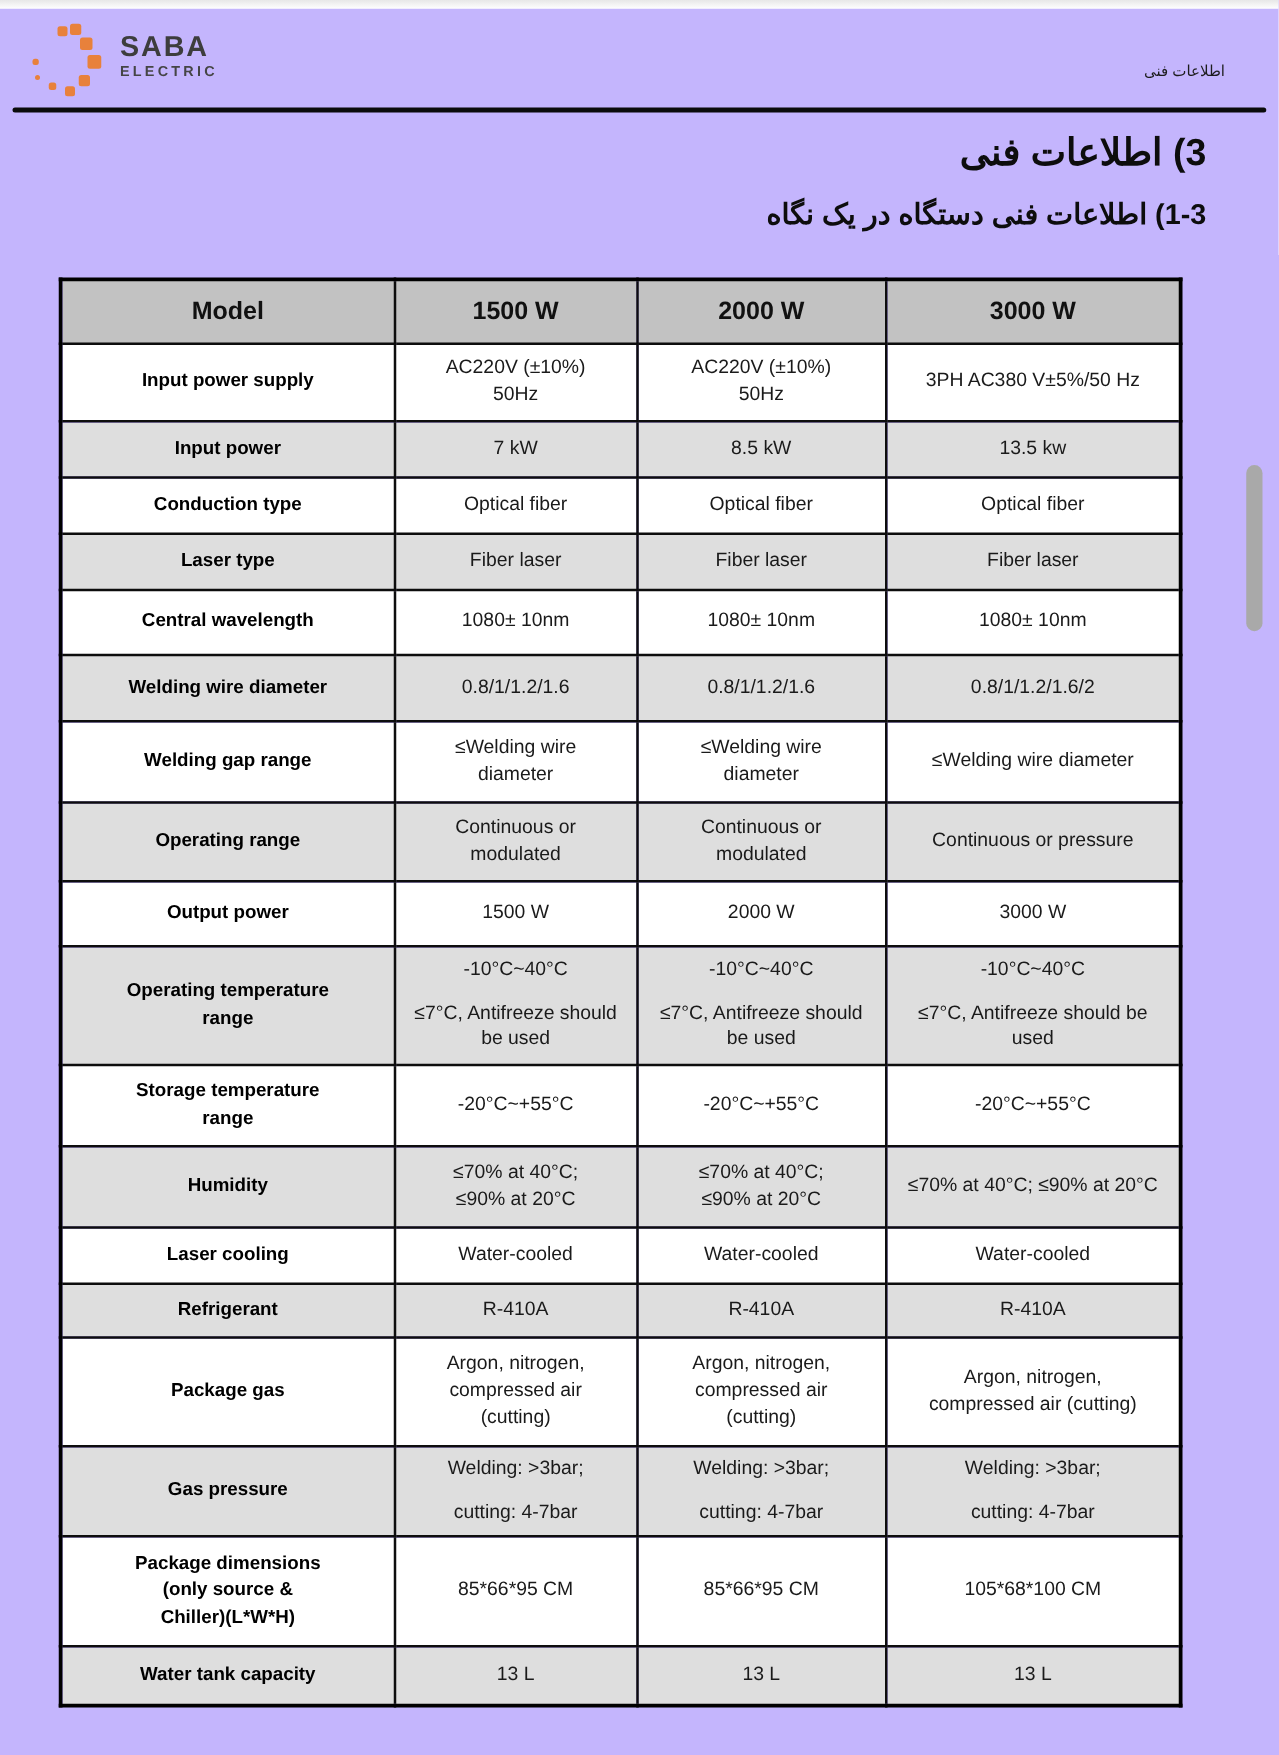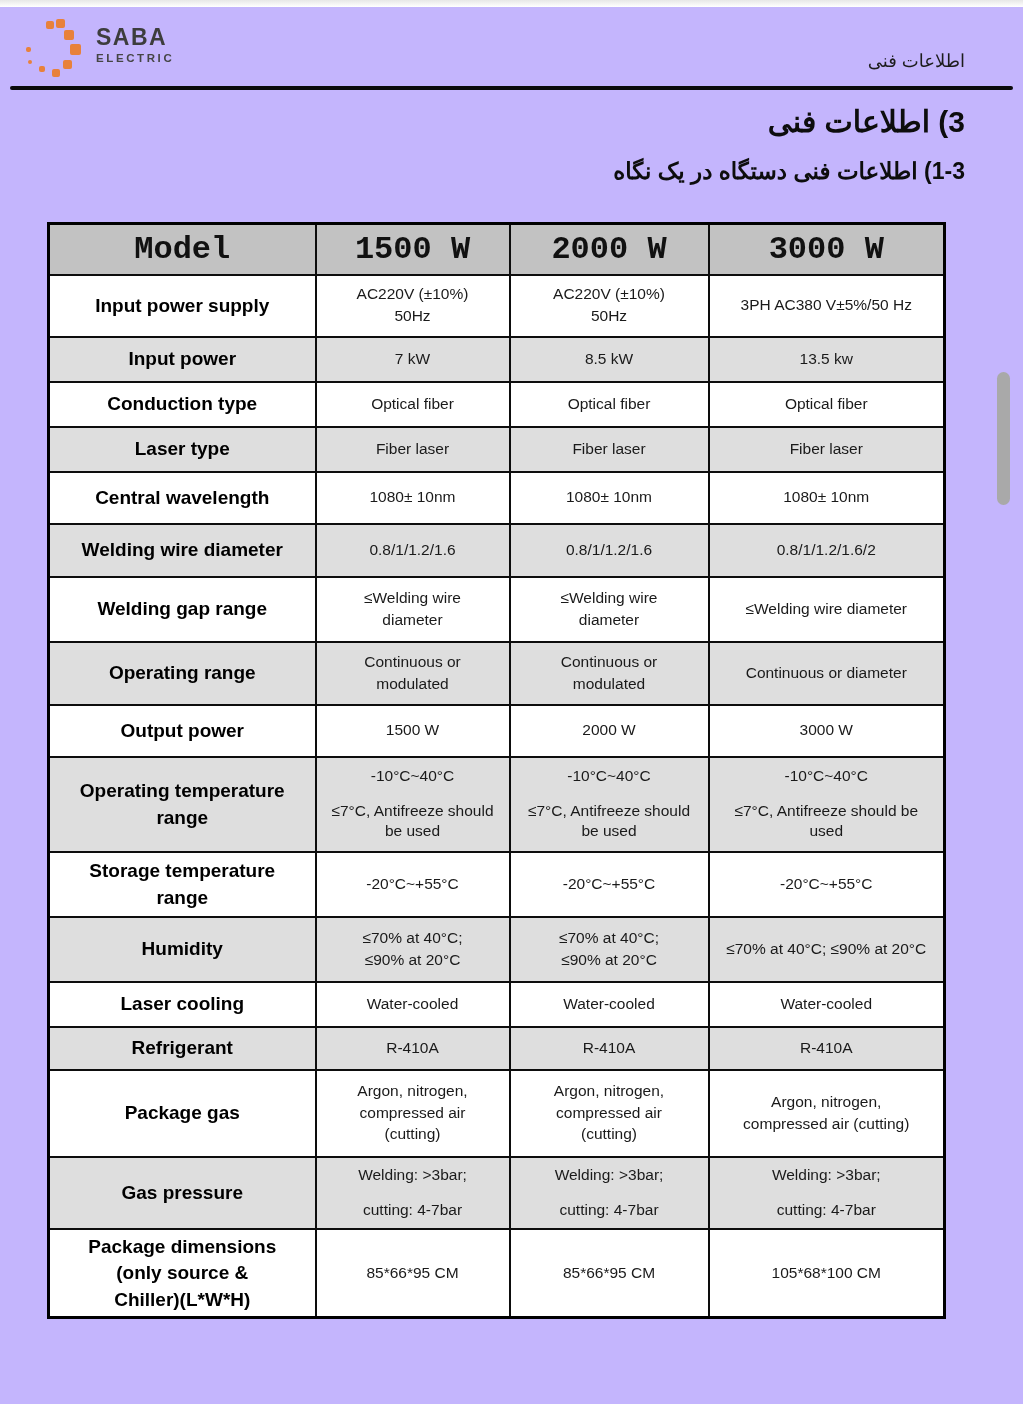--- a/index.html
+++ b/index.html
@@ -35,22 +35,22 @@
     font-size:23px; font-weight:bold; color:#3d3d3d;
     letter-spacing:1.5px; line-height:1;
   }
   .logo-secondary {
     font-size:11.5px; font-weight:bold; color:#454545;
     letter-spacing:2.6px; line-height:1; margin-top:4px;
   }
 
   
   .fa-top-label {
-    position:absolute; top:50px; right:58px;
-    direction:rtl; font-size:18px; color:#1c1c1c;
+    position:absolute; top:50px; right:43px;
+    direction:rtl; font-size:12px; color:#1c1c1c;
   }
   .rule {
     position:absolute; top:86px; left:10px; right:10px; height:4px;
     background:#0b0b0b; border-radius:2px;
   }
 
   
   .h1-fa {
     position:absolute; top:104px; right:58px;
     direction:rtl; font-size:30px; font-weight:bold; color:#0d0d0d;
@@ -67,26 +67,26 @@
     border:3px solid #000;
   }
   table.spec th, table.spec td {
     border:2px solid #0d0d0d;
     text-align:center; vertical-align:middle;
     padding:4px 8px;
     overflow:hidden;
   }
   tr.head th {
     background:#c2c2c2;
-    font-family:Liberation Mono, monospace;
-    font-weight:bold; font-size:32px; color:#111;
+    font-family:Liberation Sans, sans-serif;
+    font-weight:bold; font-size:20px; color:#111;
     height:51px;
   }
   td.label {
-    font-weight:bold; font-size:19px; color:#000;
+    font-weight:bold; font-size:15px; color:#000;
     line-height:1.35;
   }
   td.val { font-size:15.5px; color:#1a1a1a; line-height:1.35; }
   tr.grey td { background:#dedede; }
   tr.white td { background:#ffffff; }
   .ln + .ln { margin-top:1px; }
   td.gap .ln + .ln { margin-top:14px; }
 
   
   .scroll-thumb {
@@ -248,21 +248,21 @@
           </td>
           <td class="val">
             <div class="ln">Continuous or</div>
             <div class="ln">modulated</div>
           </td>
           <td class="val">
             <div class="ln">Continuous or</div>
             <div class="ln">modulated</div>
           </td>
           <td class="val">
-            <div class="ln">Continuous or diameter</div>
+            <div class="ln">Continuous or pressure</div>
           </td>
         </tr>
         <tr class="white" style="height: 52px;">
           <td class="label">
             <div class="ln">Output power</div>
           </td>
           <td class="val">
             <div class="ln">1500 W</div>
           </td>
           <td class="val">
@@ -394,17 +394,31 @@
           <td class="val">
             <div class="ln">85*66*95 CM</div>
           </td>
           <td class="val">
             <div class="ln">85*66*95 CM</div>
           </td>
           <td class="val">
             <div class="ln">105*68*100 CM</div>
           </td>
         </tr>
+        <tr class="grey" style="height: 48px;">
+          <td class="label">
+            <div class="ln">Water tank capacity</div>
+          </td>
+          <td class="val">
+            <div class="ln">13 L</div>
+          </td>
+          <td class="val">
+            <div class="ln">13 L</div>
+          </td>
+          <td class="val">
+            <div class="ln">13 L</div>
+          </td>
+        </tr>
       </tbody>
   </table>
 
   <div class="scroll-thumb"></div>
 </div>
 
 </body></html>

